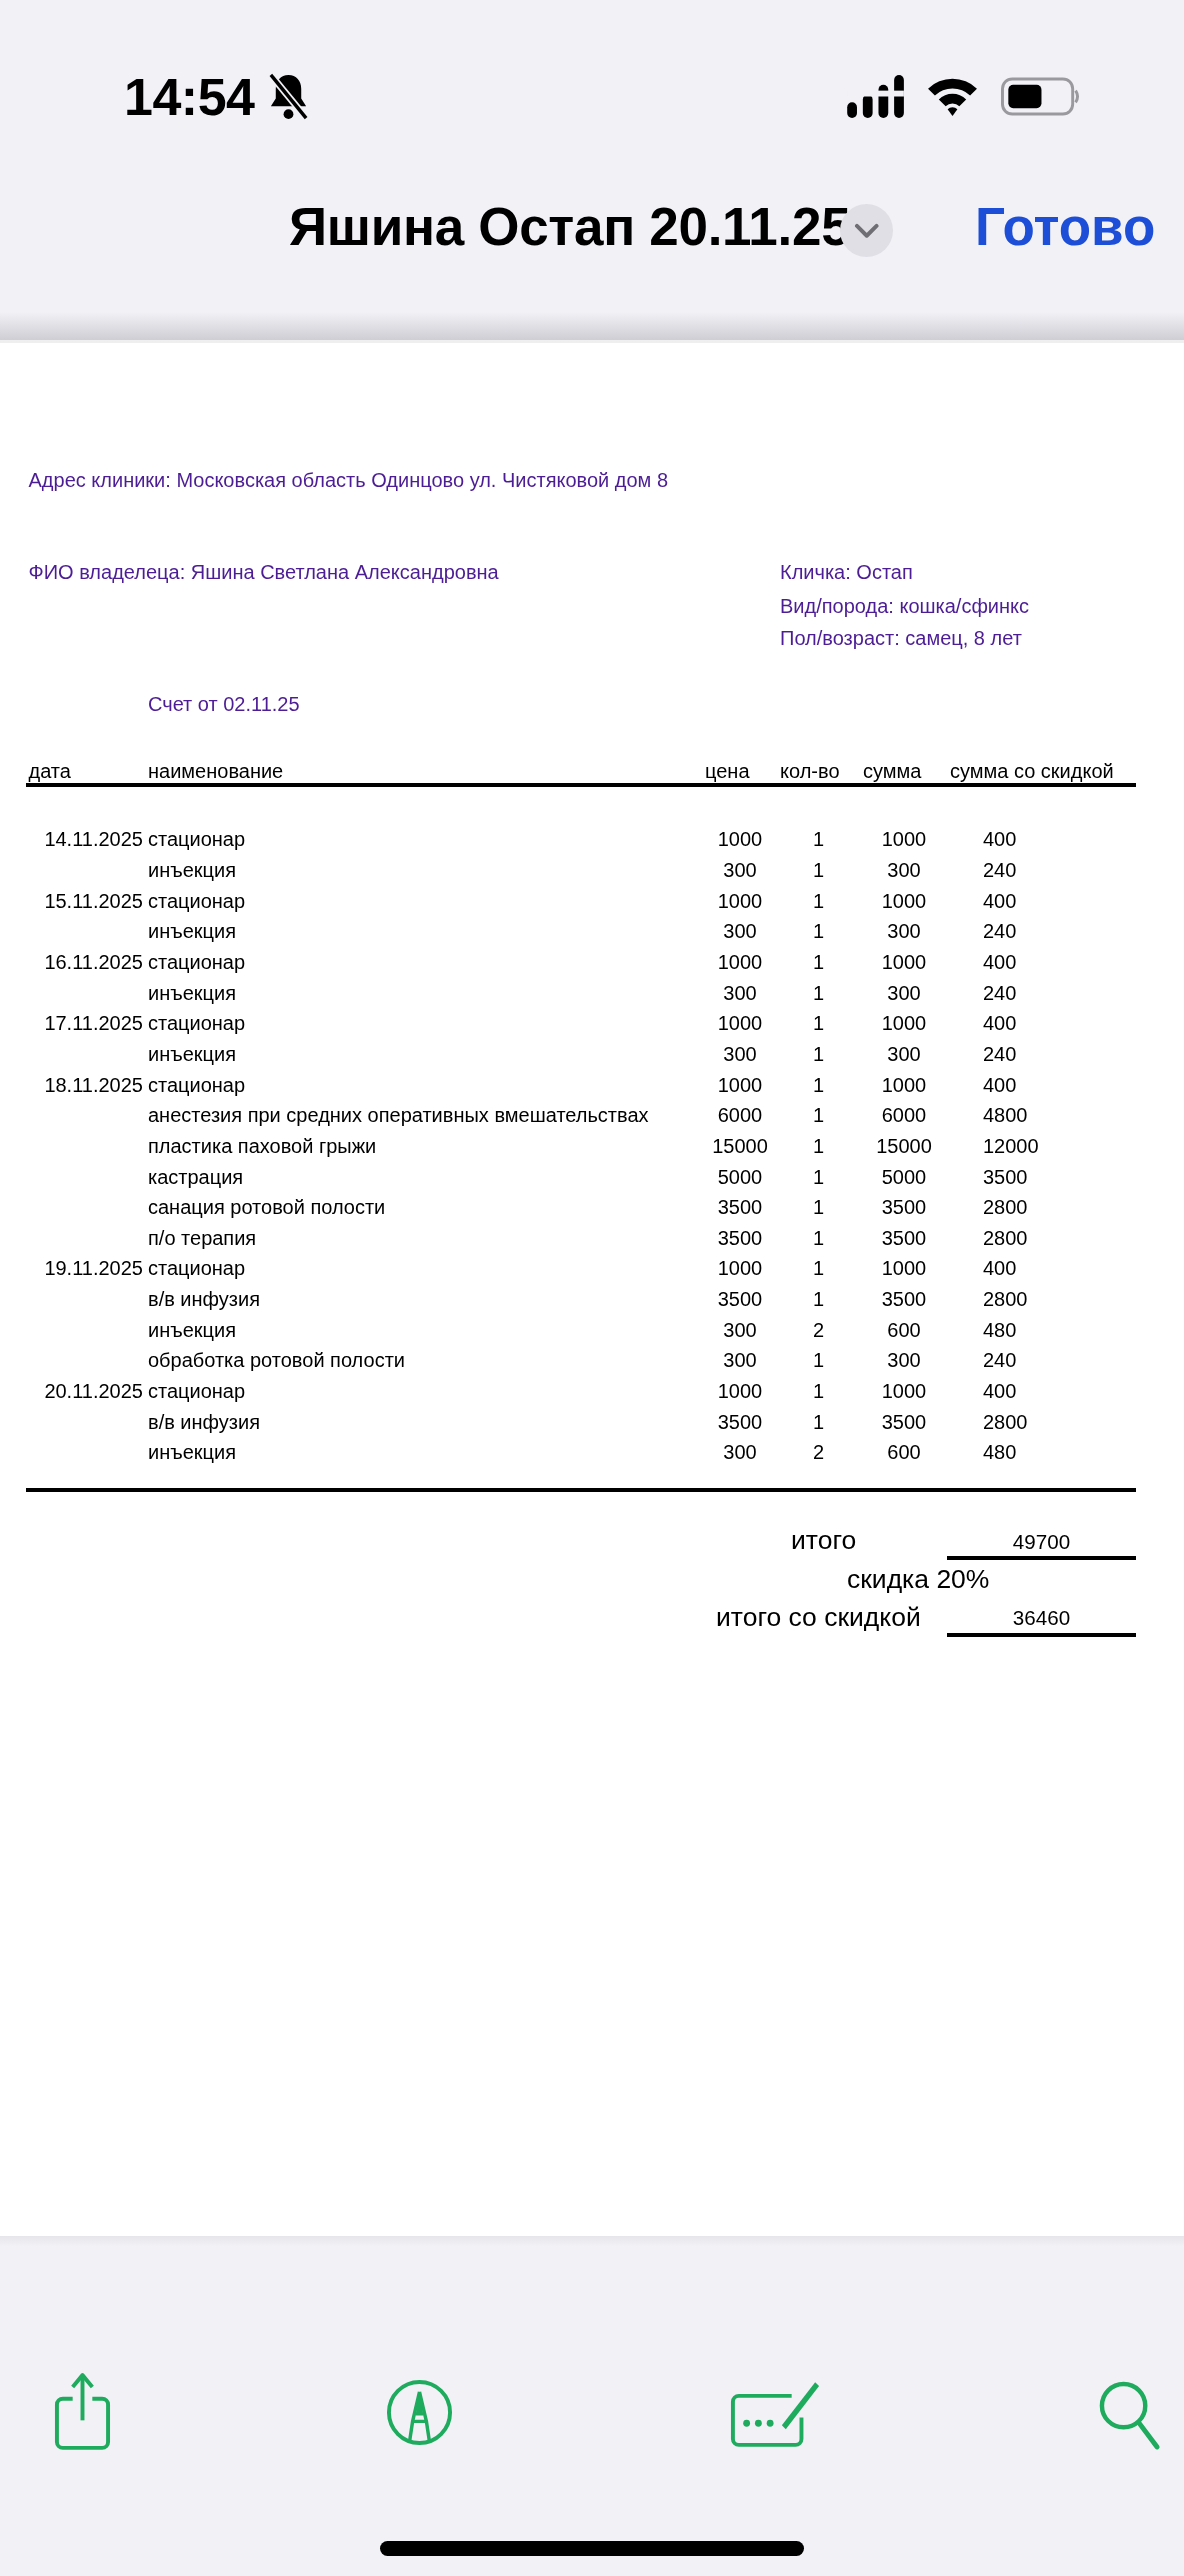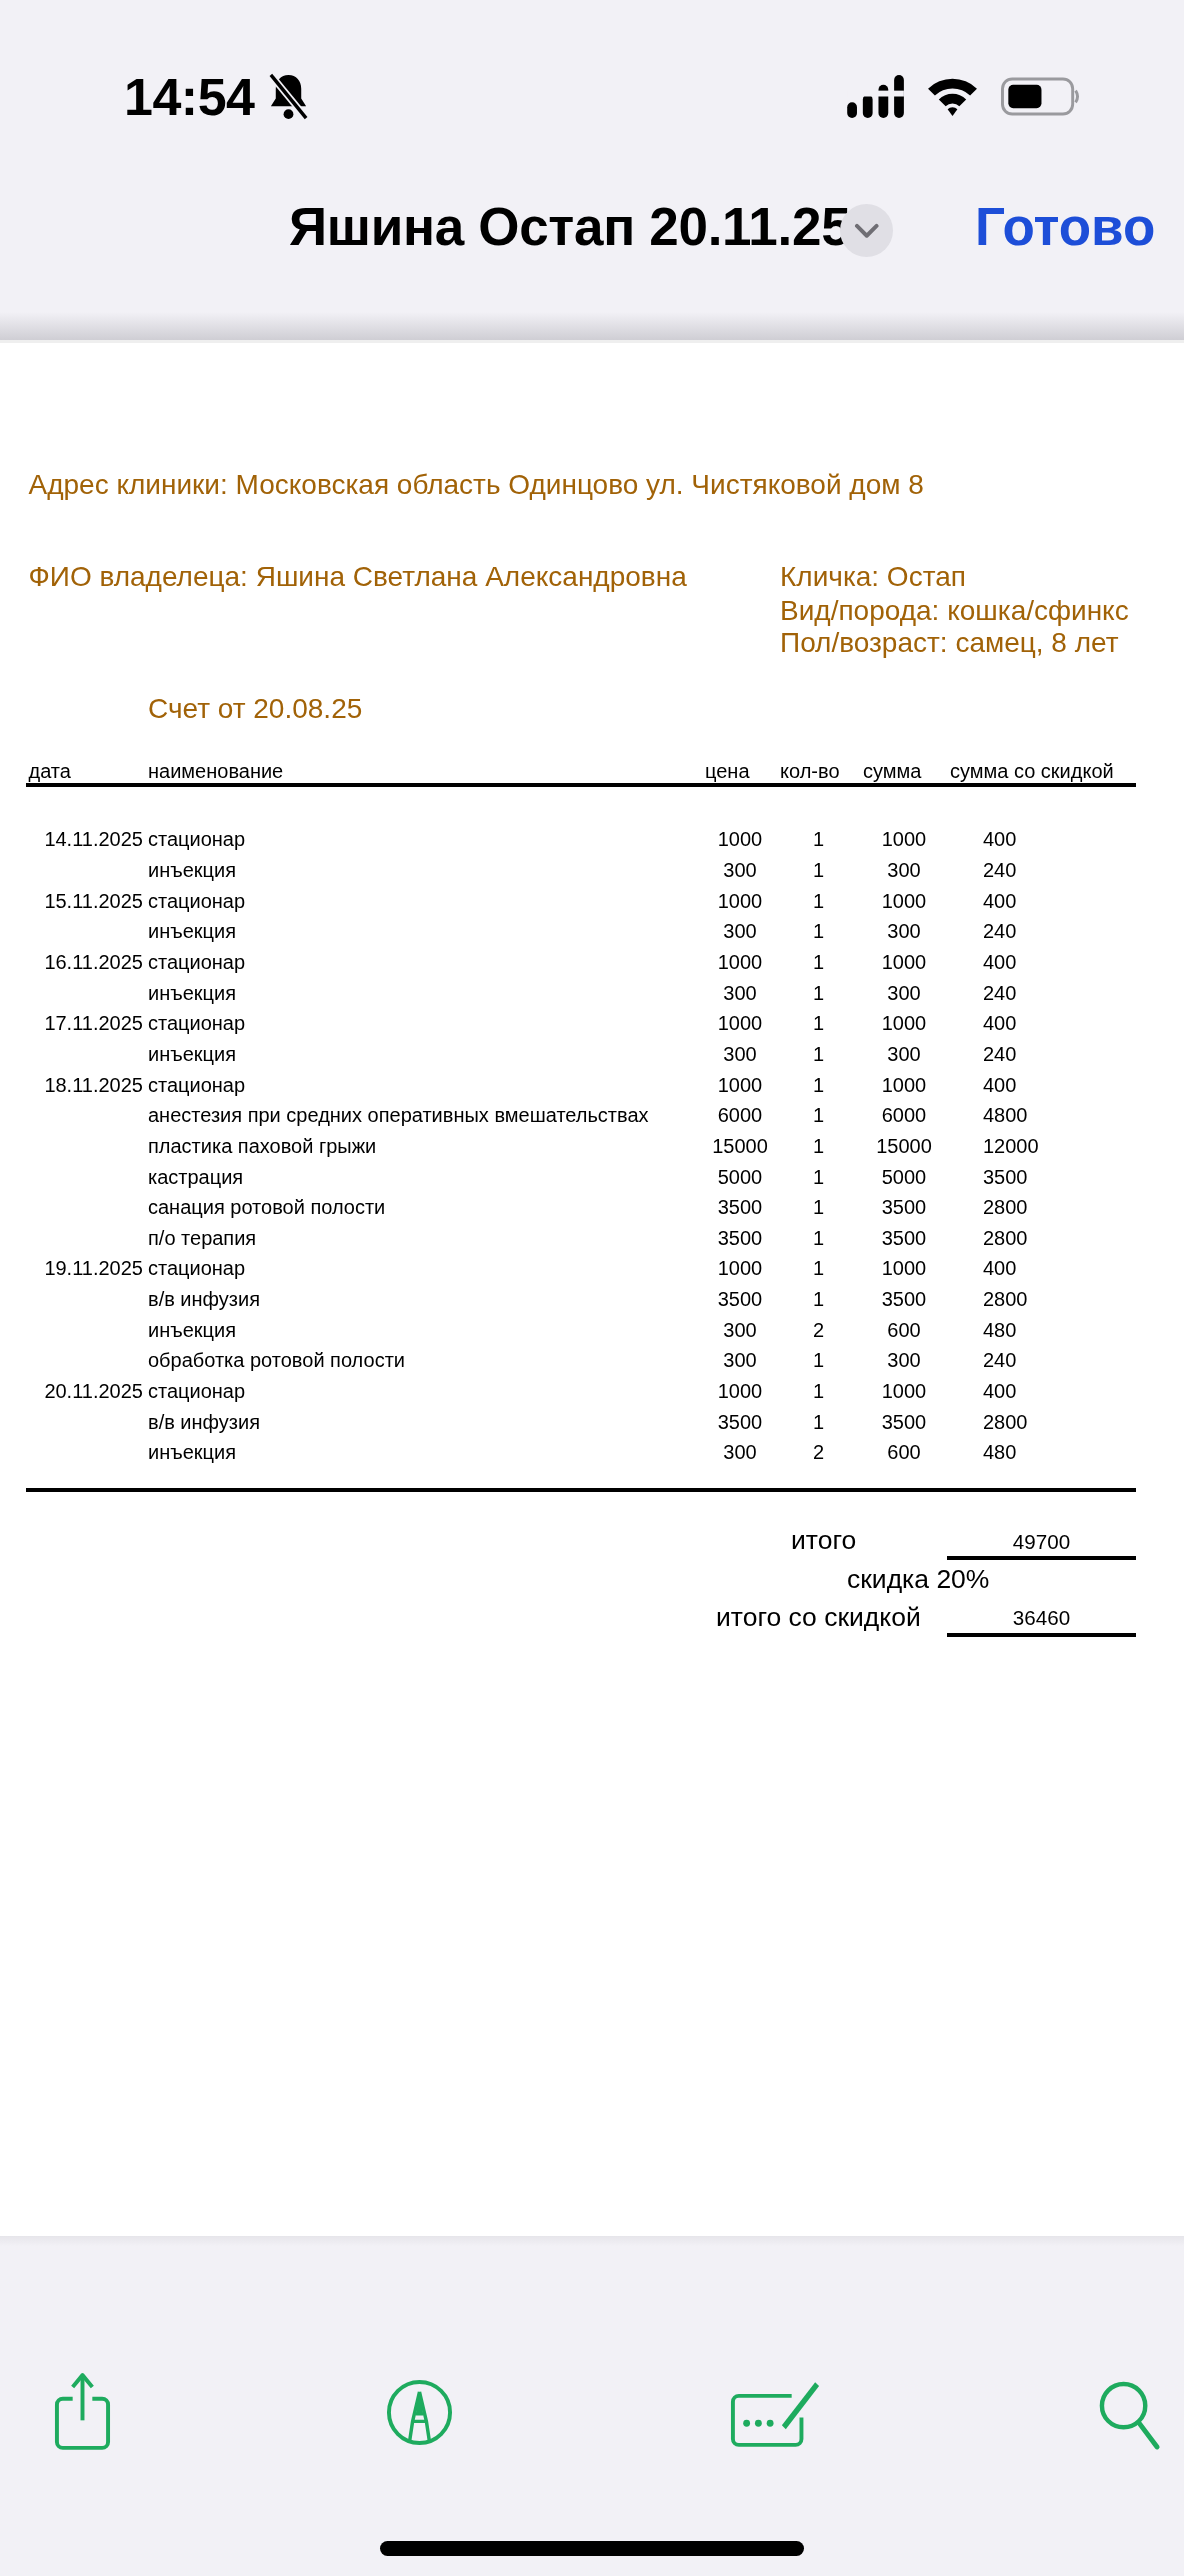--- a/index.html
+++ b/index.html
@@ -15,21 +15,21 @@
 
   
   .nav-title { position: absolute; left: 289px; top: 196px; font-size: 53px; font-weight: 700; letter-spacing: -0.3px; white-space: nowrap; }
   .chevron-btn { position: absolute; left: 840px; top: 204px; width: 53px; height: 53px; border-radius: 50%; background: #e0dfe5; display: flex; align-items: center; justify-content: center; cursor: pointer; }
   .done-btn { position: absolute; left: 975px; top: 196px; font-size: 53px; font-weight: 700; color: #1d4ed8; cursor: pointer; white-space: nowrap; }
   .header-shadow { position: absolute; left: 0; top: 312px; width: 1185px; height: 27.5px; background: linear-gradient(#f2f1f6, #cfced4); }
 
   
   .doc { position: absolute; left: 0; top: 340px; width: 1185px; height: 1896px; background: #fff; border-top: 3.9px solid #efefef; }
   .doc-bottom-shadow { position: absolute; left: 0; top: 2236px; width: 1185px; height: 9.8px; background: linear-gradient(#e6e5ea, #f2f1f6); }
-  .doc-text { position: absolute; font-size: 28px; white-space: nowrap; color: #a16207; }
+  .doc-text { position: absolute; font-size: 20px; white-space: nowrap; color: #4c1d95; }
 
   .tbl-head { position: absolute; font-size: 20px; white-space: nowrap; top: 417px; }
   .thick-line { position: absolute; left: 25.5px; width: 1110px; height: 3.9px; background: #000; }
 
   .row { position: absolute; left: 0; width: 1185px; height: 30px; font-size: 20px; padding-left: 31px; }
   .row .c { position: absolute; top: 0; white-space: nowrap; }
   .c-date { right: 1042px; text-align: right; }
   .c-name { left: 148px; }
   .c-price { left: 691px; width: 98px; text-align: center; }
   .c-qty { left: 789px; width: 59px; text-align: center; }
@@ -81,21 +81,21 @@
 </div>
 <div class="done-btn">Готово</div>
 <div class="header-shadow"></div>
 
 <div class="doc">
   <div class="doc-text" style="left:28.5px; top:126px;">Адрес клиники: Московская область Одинцово ул. Чистяковой дом 8</div>
   <div class="doc-text" style="left:28.5px; top:218px;text-align:center;">ФИО владелеца: Яшина Светлана Александровна</div>
   <div class="doc-text" style="left:780px; top:218px;">Кличка: Остап</div>
   <div class="doc-text" style="left:780px; top:252px;">Вид/порода: кошка/сфинкс</div>
   <div class="doc-text" style="left:780px; top:284px;">Пол/возраст: самец, 8 лет</div>
-  <div class="doc-text" style="left:148px; top:350px;">Счет от 20.08.25</div>
+  <div class="doc-text" style="left:148px; top:350px;">Счет от 02.11.25</div>
 
   <div class="tbl-head" style="left:28.5px;">дата</div>
   <div class="tbl-head" style="left:148px;">наименование</div>
   <div class="tbl-head" style="left:705px;">цена</div>
   <div class="tbl-head" style="left:780px;">кол-во</div>
   <div class="tbl-head" style="left:863px;">сумма</div>
   <div class="tbl-head" style="left:950px;">сумма со скидкой</div>
   <div class="thick-line" style="top:440px;"></div>
 
   <div id="rows">

